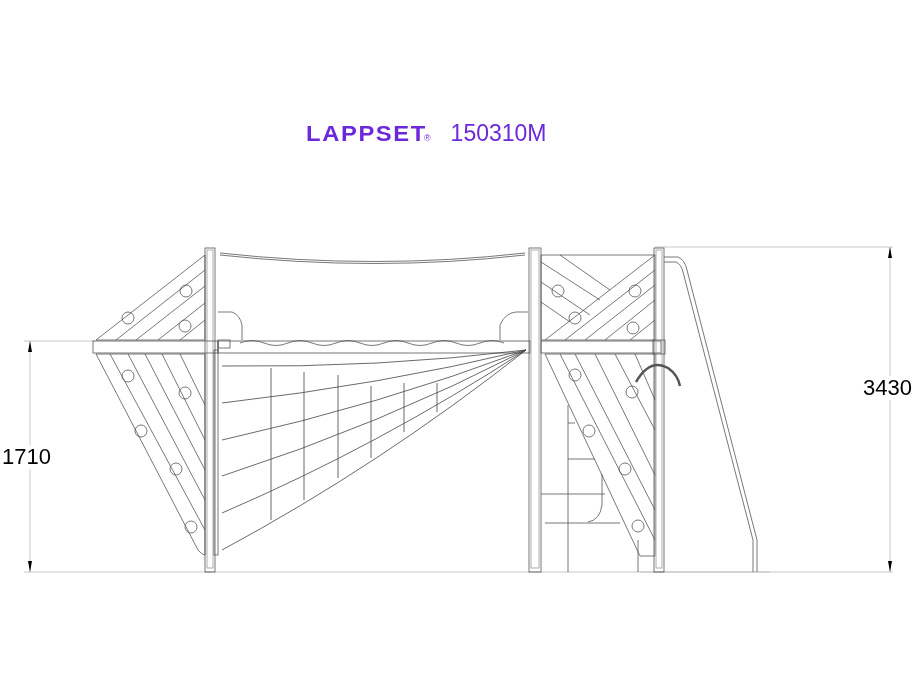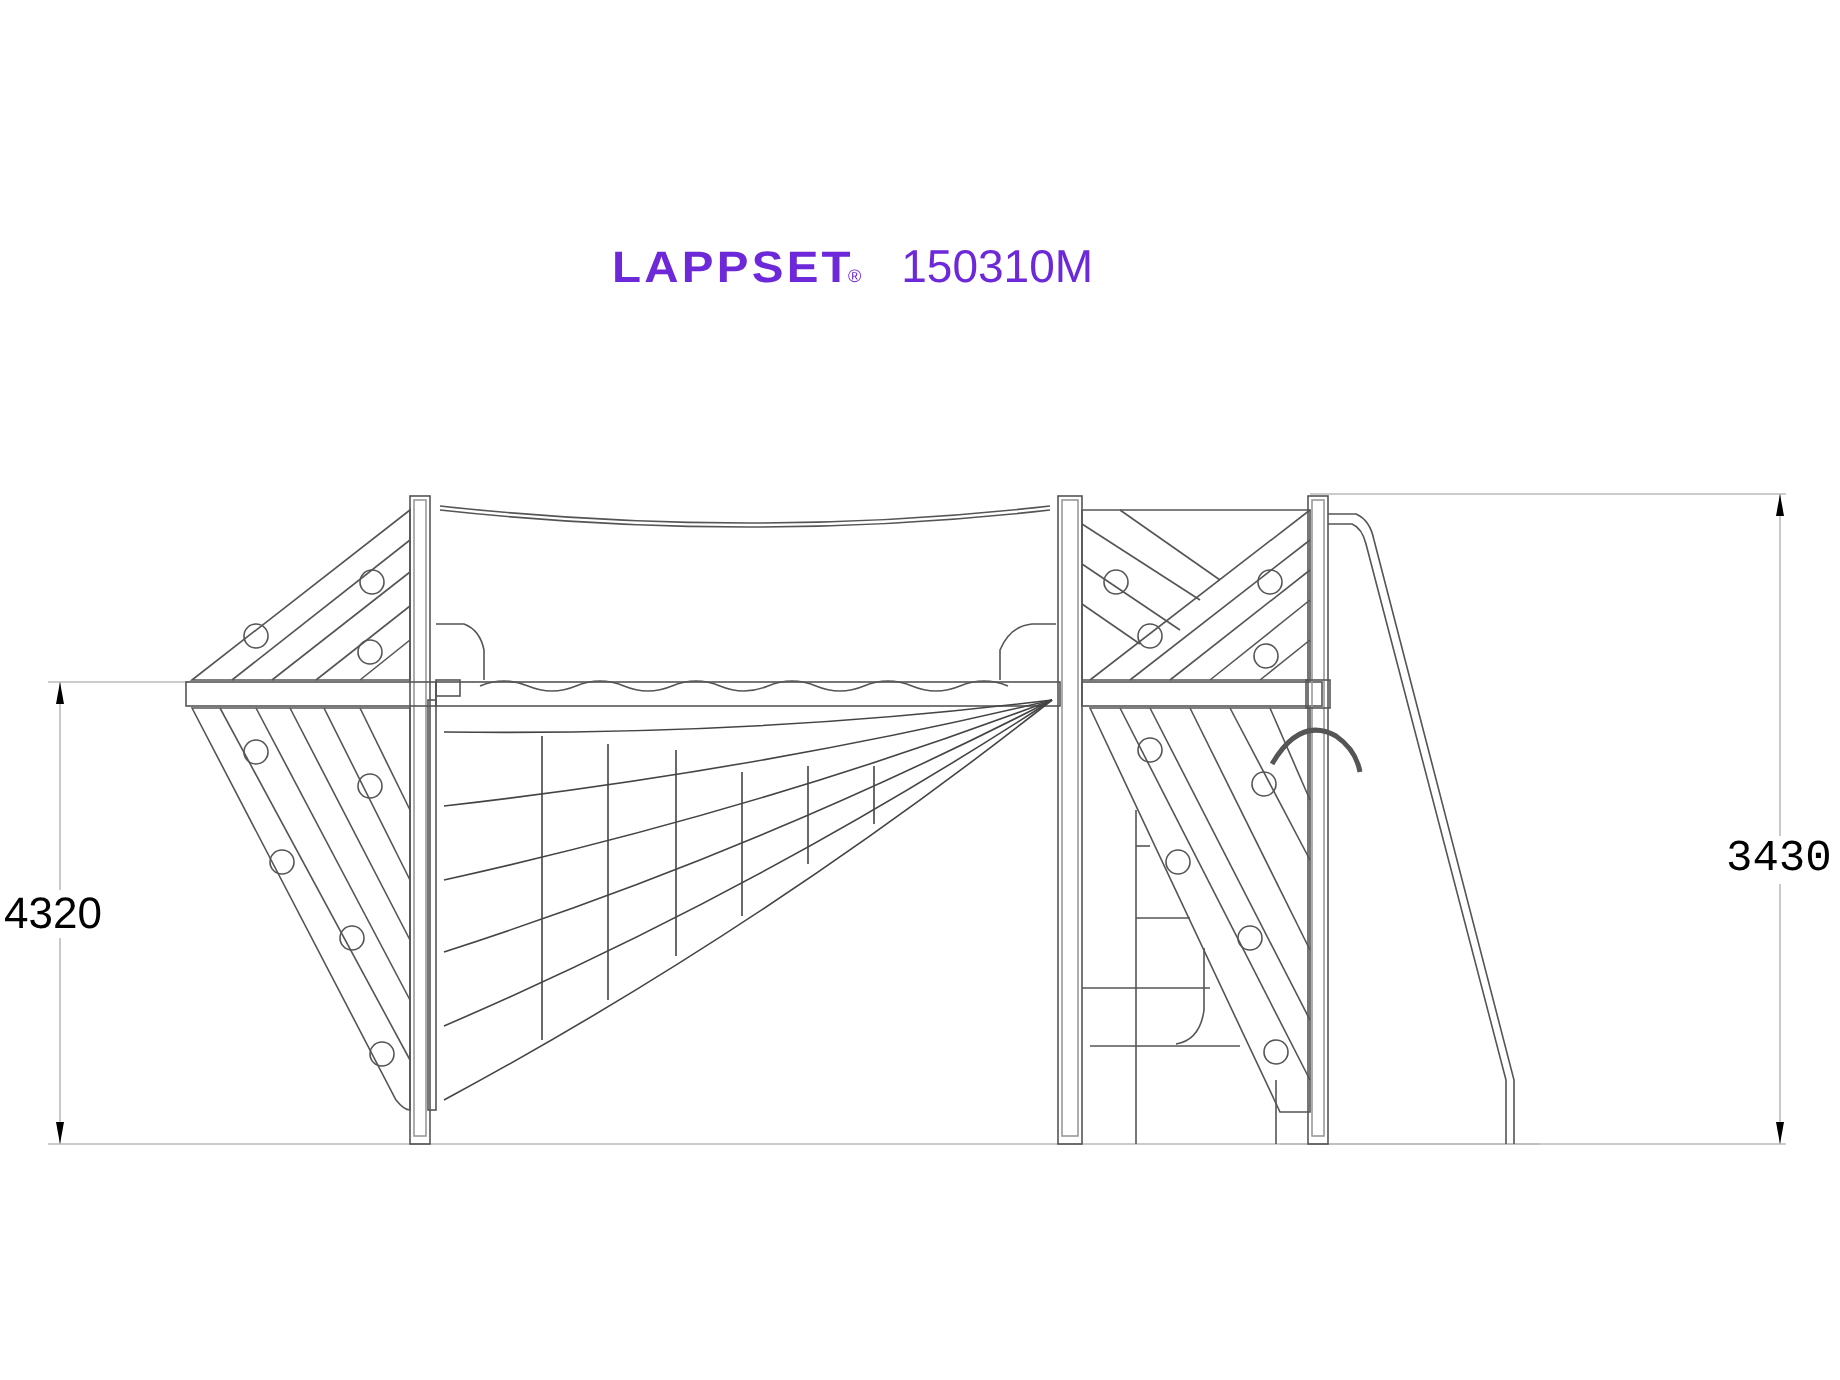--- a/index.html
+++ b/index.html
@@ -140,14 +140,14 @@
     <rect x="653" y="340" width="12" height="14"></rect>
     <path d="M636,382 Q650,358 668,368 Q678,375 680,386" stroke-width="2.5"></path>
   </g>
 
   <g>
     <path d="M664,257 L678,257 Q685,260 687,270 L757,540 L757,572"></path>
     <path d="M664,262 L676,262 Q681,264 683,272 L753,540 L753,572"></path>
   </g>
 </svg>
 
-<div class="dim" style="left:2px; top:445px;">4320</div>
-<div class="dim" style="left:863px; top:418px;font-family:Liberation Mono, monospace;">3430</div>
+<div class="dim" style="left:2px; top:445px;">1710</div>
+<div class="dim" style="left:863px; top:376px;">3430</div>
 
 </body></html>

